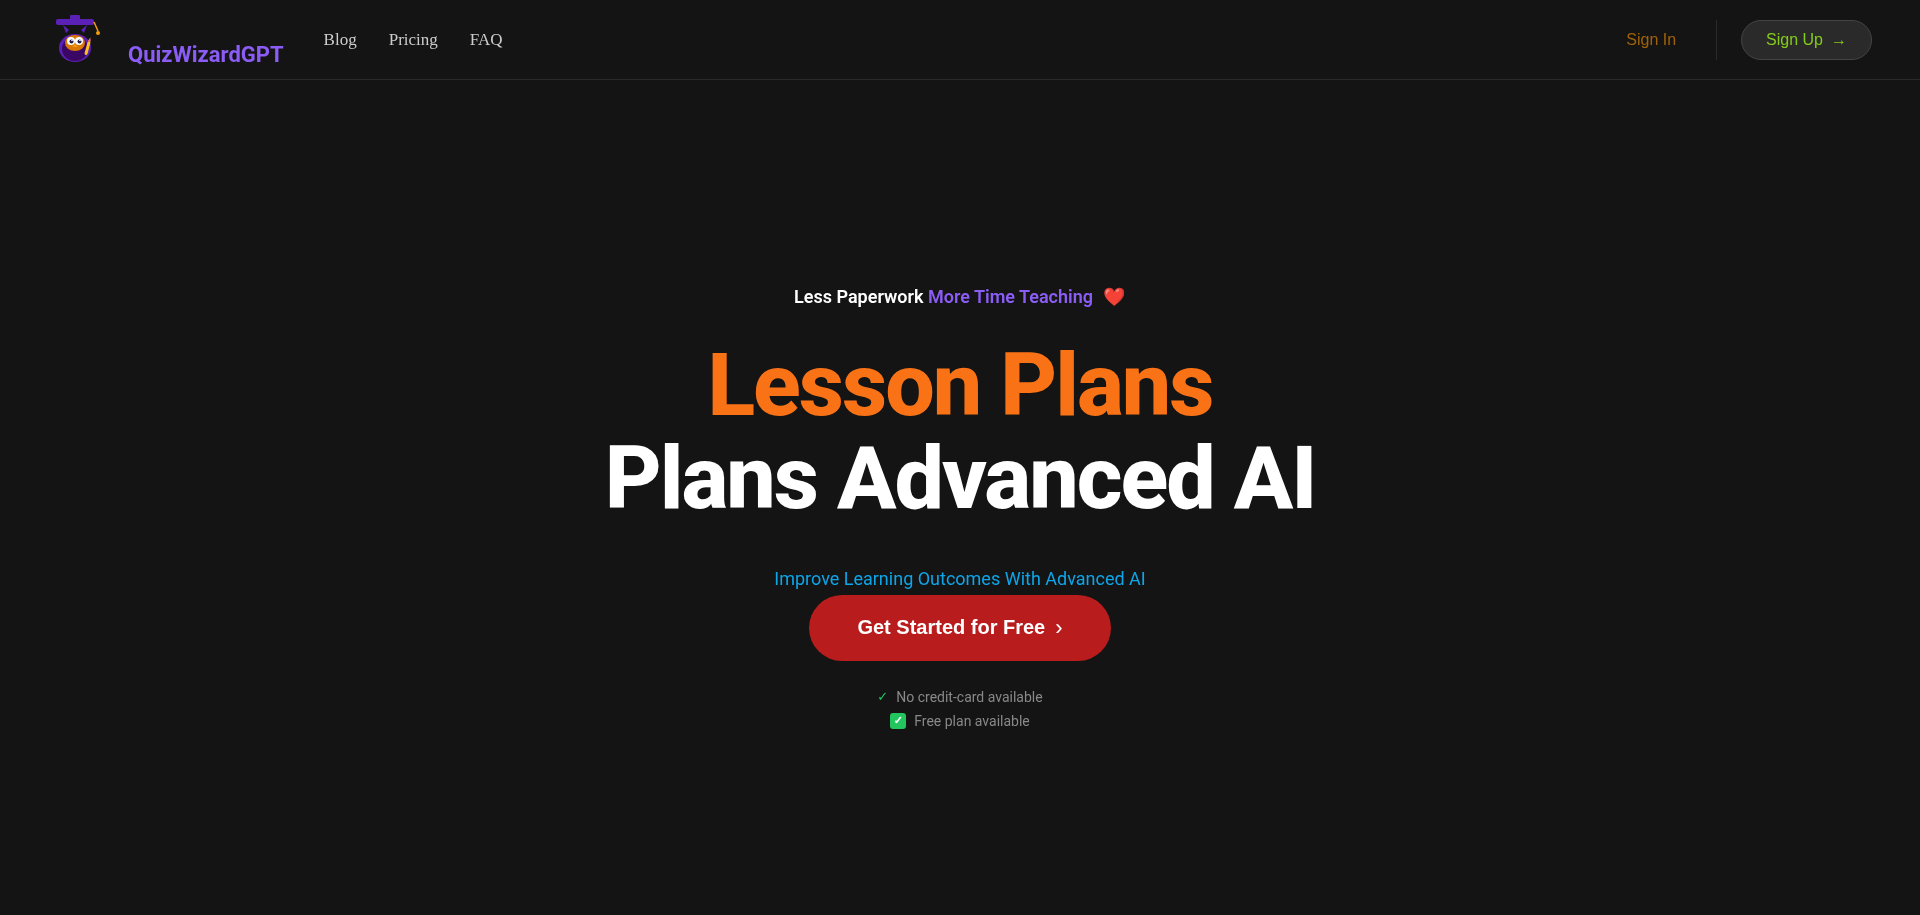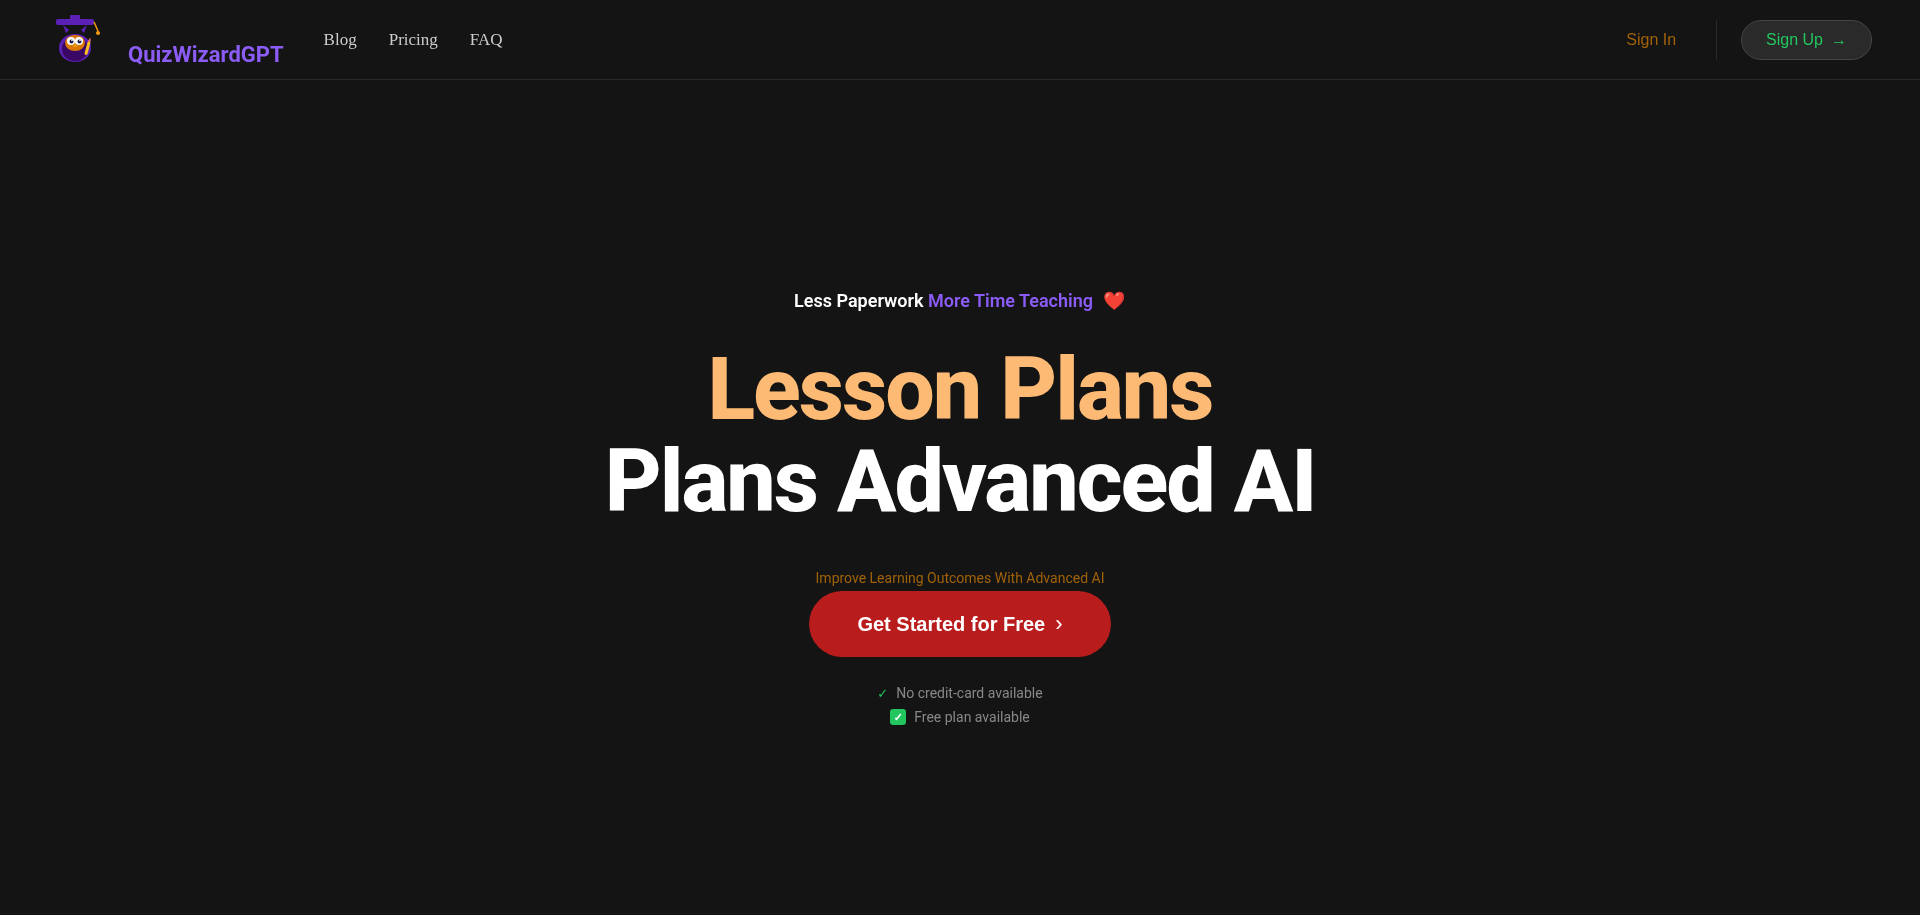--- a/index.html
+++ b/index.html
@@ -83,21 +83,21 @@
       border: none;
       color: #a16207;
       font-size: 16px;
       cursor: pointer;
       padding: 8px 16px;
     }
 
     .sign-up-btn {
       background: #2a2a2a;
       border: 1px solid #444;
-      color: #22c55e;
+      color: #84cc16;
       font-size: 16px;
       font-weight: 500;
       cursor: pointer;
       padding: 10px 24px;
       border-radius: 24px;
       display: flex;
       align-items: flex-end;
       gap: 8px;
     }
 
@@ -130,27 +130,27 @@
 
     .hero-title {
       font-size: 88px;
       font-weight: 800;
       line-height: 1.05;
       letter-spacing: -2px;
       margin-bottom: 40px;
     }
 
     .hero-title .purple {
-      color: #fdba74;
+      color: #f97316;
       display: block;
     }
 
     .hero-subtitle {
-      color: #a16207;
-      font-size: 14px;
+      color: #0ea5e9;
+      font-size: 18px;
       line-height: 1.7;
     }
 
     .hero-subtitle p {
       margin: 0;
     }
 
     .cta-button {
       background: #b91c1c;
       color: #ffffff;

